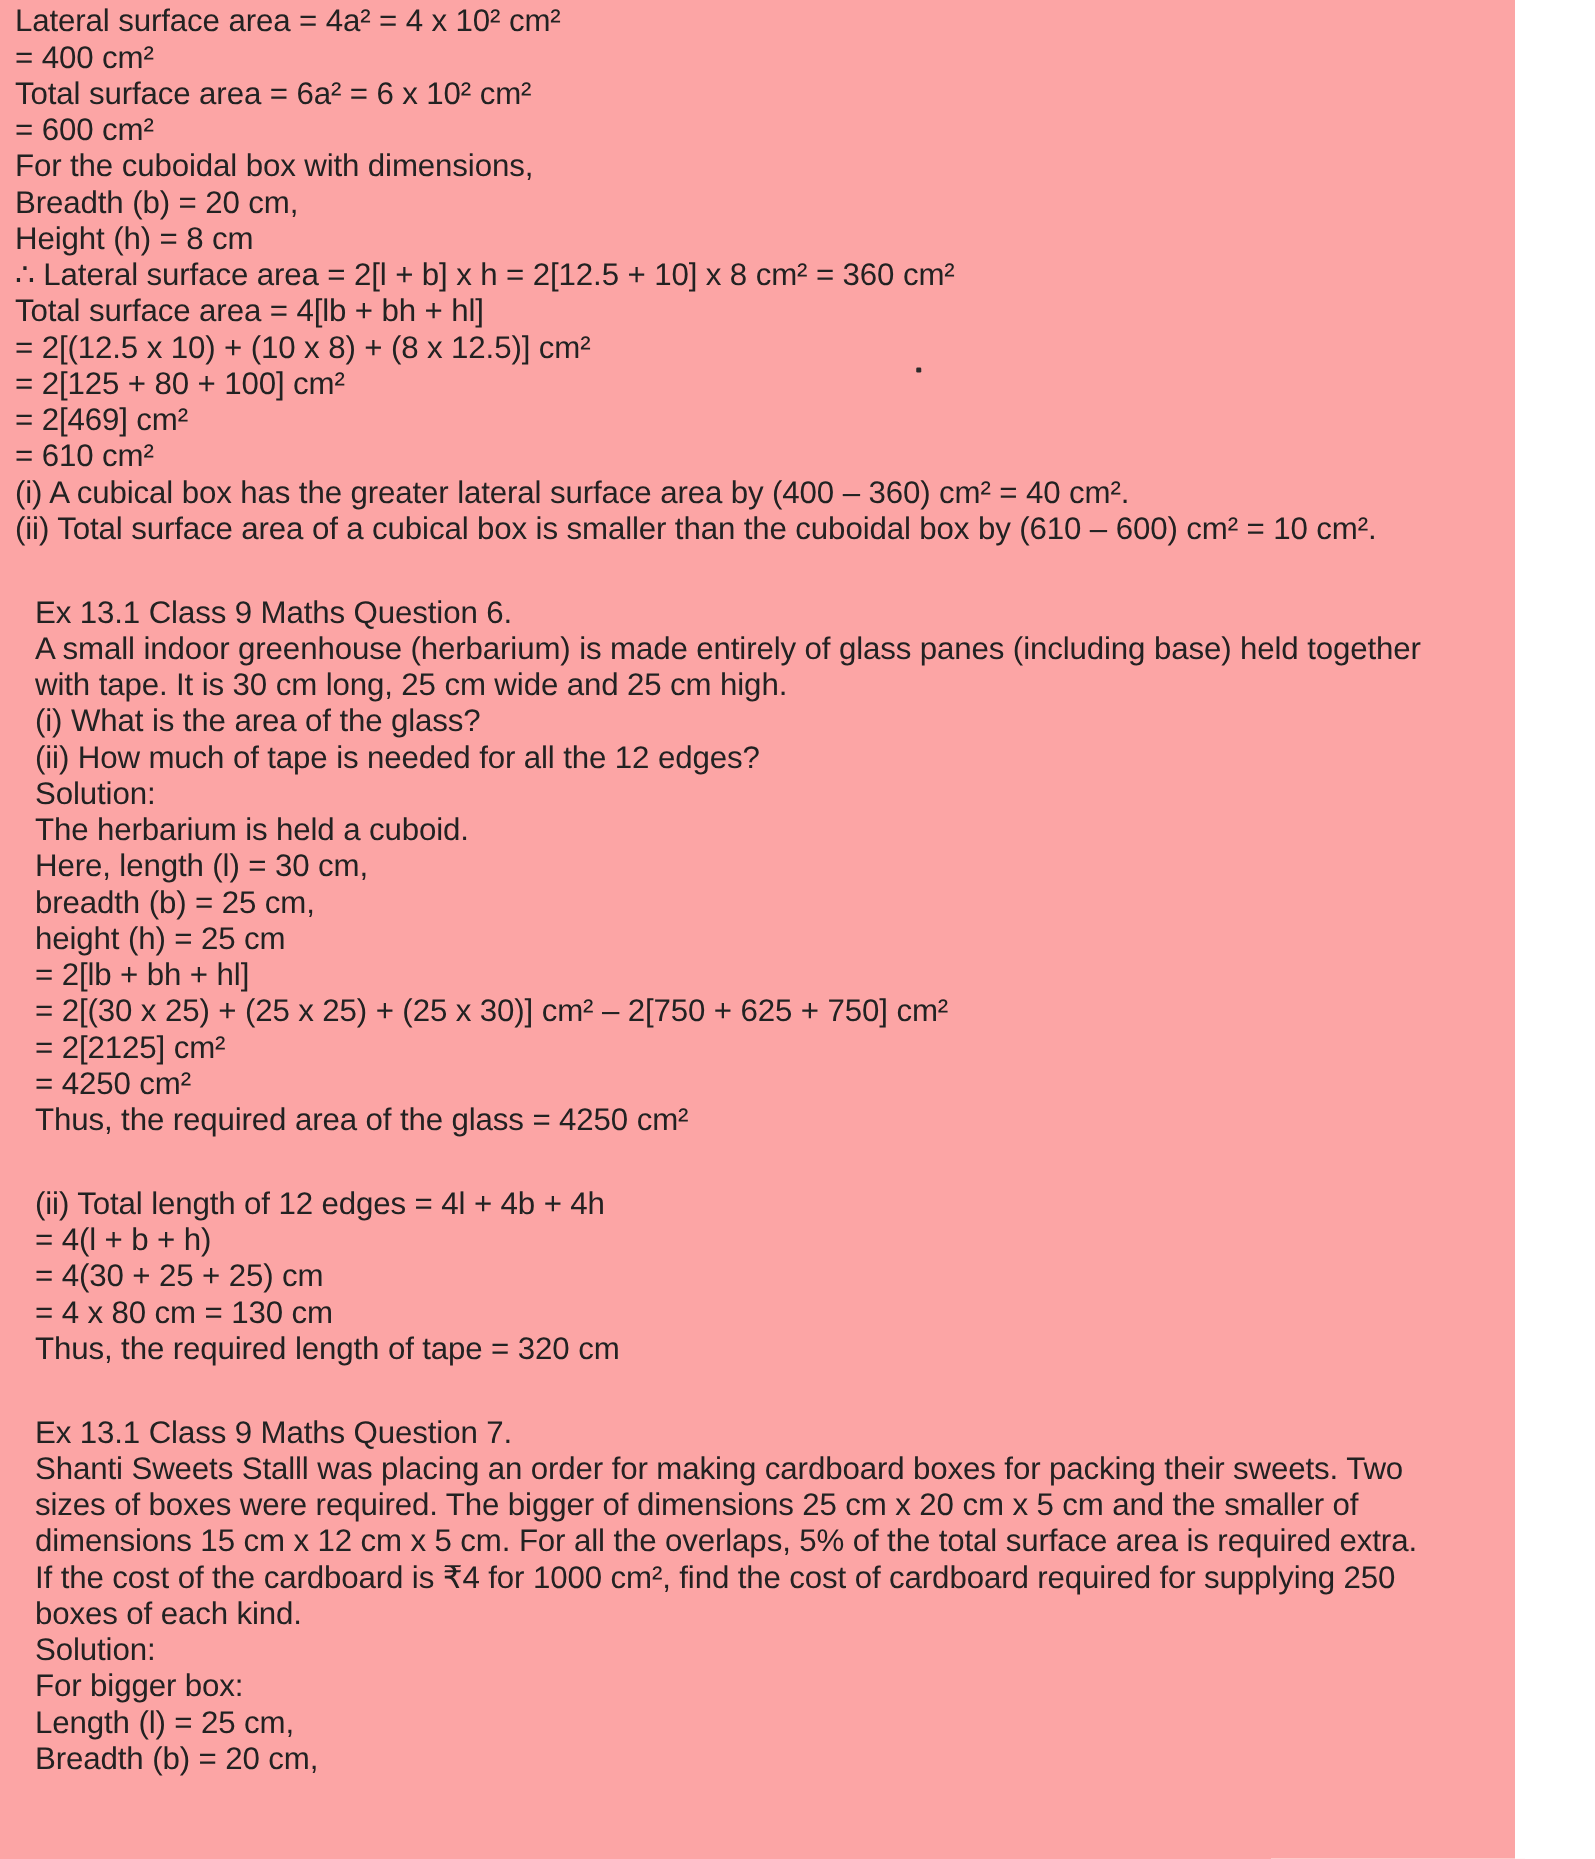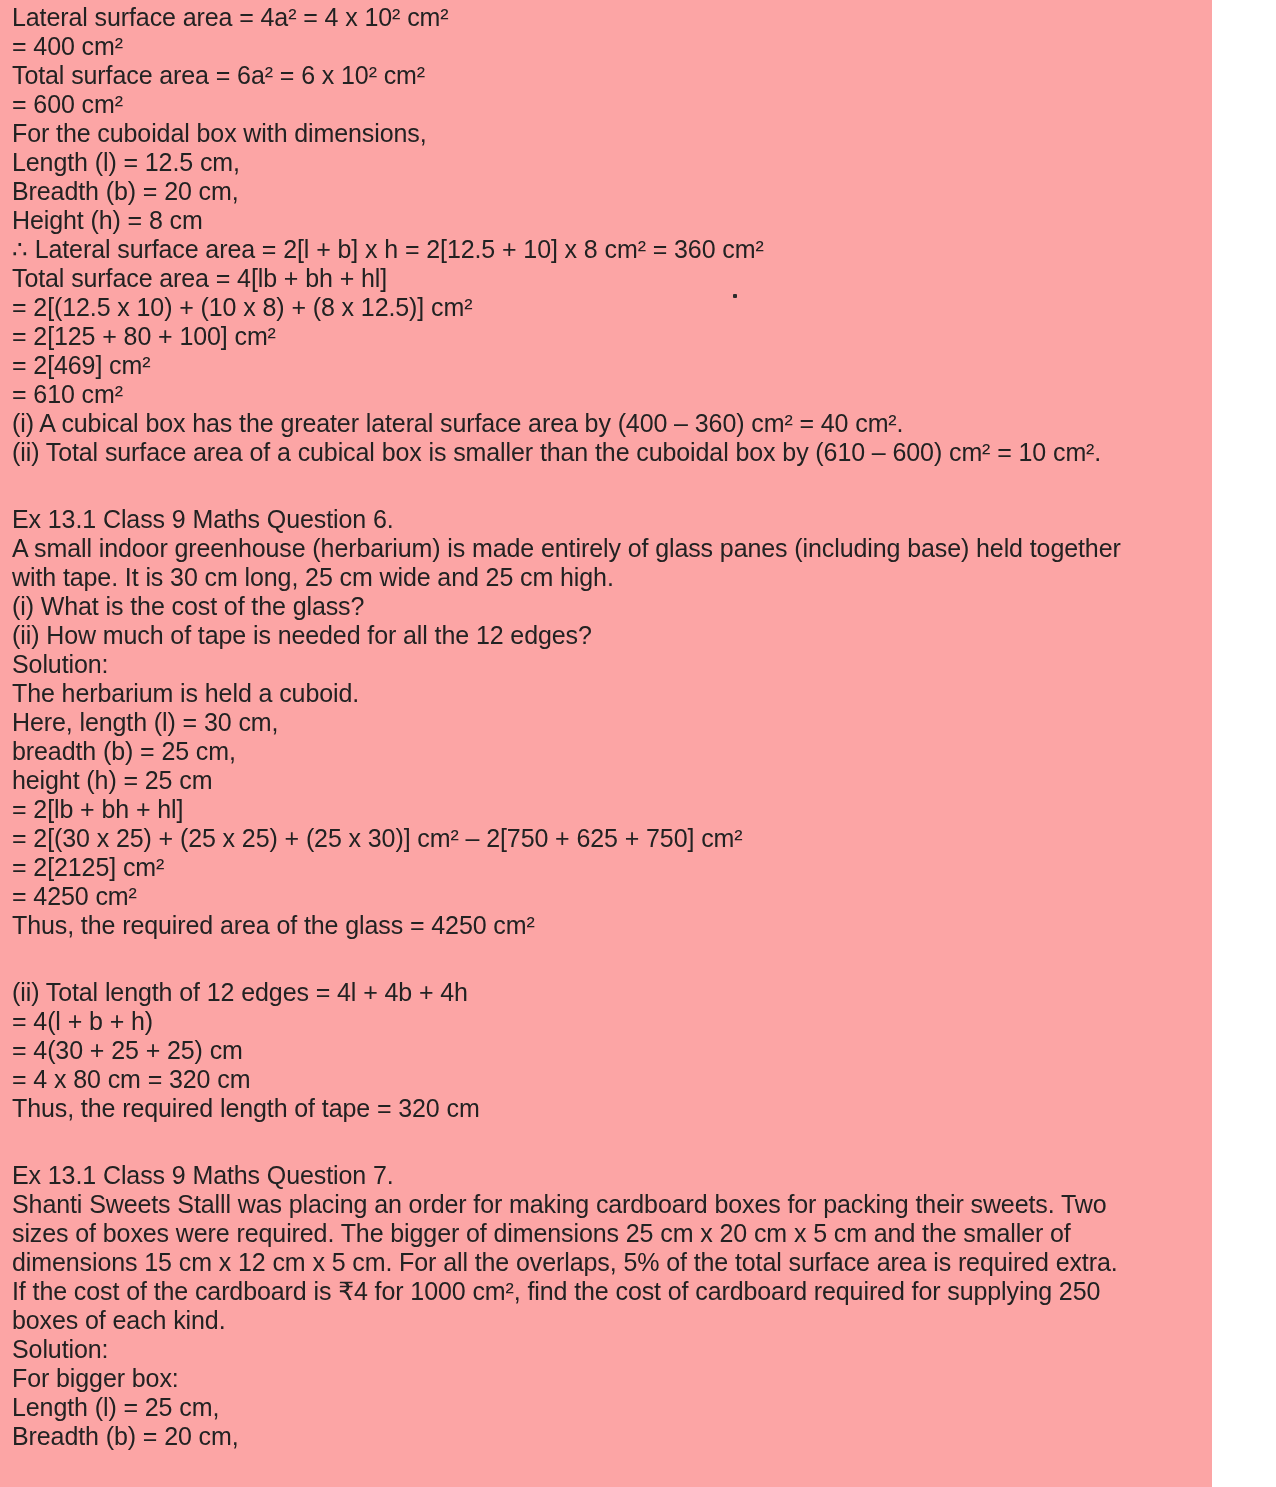--- a/index.html
+++ b/index.html
@@ -11,21 +11,21 @@
     line-height: 29px;
   }
   .doc {
     position: relative;
     width: 1212px;
     height: 1487px;
     padding: 3px 10px 0 12px;
     overflow: hidden;
     background: #fca5a5;
   }
-  .block + .block { margin-top: 38px; }
+  .block + .block { margin-top: 38px; margin-left: 16px; }
   p.line { white-space: nowrap; letter-spacing: -0.1px; }
   .stray-dot {
     position: absolute;
     left: 733px;
     top: 294px;
     width: 4px;
     height: 4px;
     background: #2b2b2b;
     border-radius: 1px;
   }
@@ -34,56 +34,55 @@
 <body>
 
 <div class="doc">
 
   <section class="block">
     <p class="line">Lateral surface area = 4a² = 4 x 10² cm²</p>
     <p class="line">= 400 cm²</p>
     <p class="line">Total surface area = 6a² = 6 x 10² cm²</p>
     <p class="line">= 600 cm²</p>
     <p class="line">For the cuboidal box with dimensions,</p>
-    <p class="line">Length (l) = 12.5 cm,</p>
     <p class="line">Breadth (b) = 20 cm,</p>
     <p class="line">Height (h) = 8 cm</p>
     <p class="line">∴ Lateral surface area = 2[l + b] x h = 2[12.5 + 10] x 8 cm² = 360 cm²</p>
     <p class="line">Total surface area = 4[lb + bh + hl]</p>
     <p class="line">= 2[(12.5 x 10) + (10 x 8) + (8 x 12.5)] cm²</p>
     <p class="line">= 2[125 + 80 + 100] cm²</p>
     <p class="line">= 2[469] cm²</p>
     <p class="line">= 610 cm²</p>
     <p class="line">(i) A cubical box has the greater lateral surface area by (400 – 360) cm² = 40 cm².</p>
     <p class="line">(ii) Total surface area of a cubical box is smaller than the cuboidal box by (610 – 600) cm² = 10 cm².</p>
   </section>
 
   <section class="block">
     <p class="line">Ex 13.1 Class 9 Maths Question 6.</p>
     <p class="line">A small indoor greenhouse (herbarium) is made entirely of glass panes (including base) held together</p>
     <p class="line">with tape. It is 30 cm long, 25 cm wide and 25 cm high.</p>
-    <p class="line">(i) What is the cost of the glass?</p>
+    <p class="line">(i) What is the area of the glass?</p>
     <p class="line">(ii) How much of tape is needed for all the 12 edges?</p>
     <p class="line">Solution:</p>
     <p class="line">The herbarium is held a cuboid.</p>
     <p class="line">Here, length (l) = 30 cm,</p>
     <p class="line">breadth (b) = 25 cm,</p>
     <p class="line">height (h) = 25 cm</p>
     <p class="line">= 2[lb + bh + hl]</p>
     <p class="line">= 2[(30 x 25) + (25 x 25) + (25 x 30)] cm² – 2[750 + 625 + 750] cm²</p>
     <p class="line">= 2[2125] cm²</p>
     <p class="line">= 4250 cm²</p>
     <p class="line">Thus, the required area of the glass = 4250 cm²</p>
   </section>
 
   <section class="block">
     <p class="line">(ii) Total length of 12 edges = 4l + 4b + 4h</p>
     <p class="line">= 4(l + b + h)</p>
     <p class="line">= 4(30 + 25 + 25) cm</p>
-    <p class="line">= 4 x 80 cm = 320 cm</p>
+    <p class="line">= 4 x 80 cm = 130 cm</p>
     <p class="line">Thus, the required length of tape = 320 cm</p>
   </section>
 
   <section class="block">
     <p class="line">Ex 13.1 Class 9 Maths Question 7.</p>
     <p class="line">Shanti Sweets Stalll was placing an order for making cardboard boxes for packing their sweets. Two</p>
     <p class="line">sizes of boxes were required. The bigger of dimensions 25 cm x 20 cm x 5 cm and the smaller of</p>
     <p class="line">dimensions 15 cm x 12 cm x 5 cm. For all the overlaps, 5% of the total surface area is required extra.</p>
     <p class="line">If the cost of the cardboard is ₹4 for 1000 cm², find the cost of cardboard required for supplying 250</p>
     <p class="line">boxes of each kind.</p>

